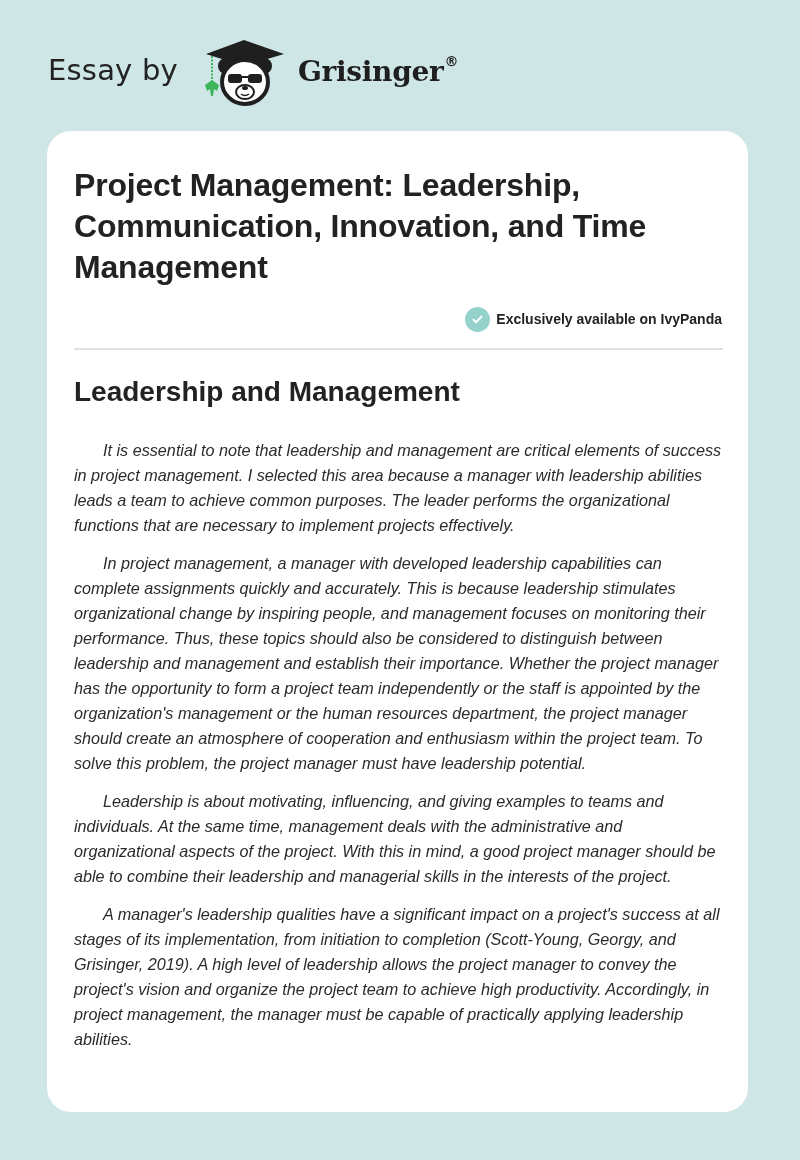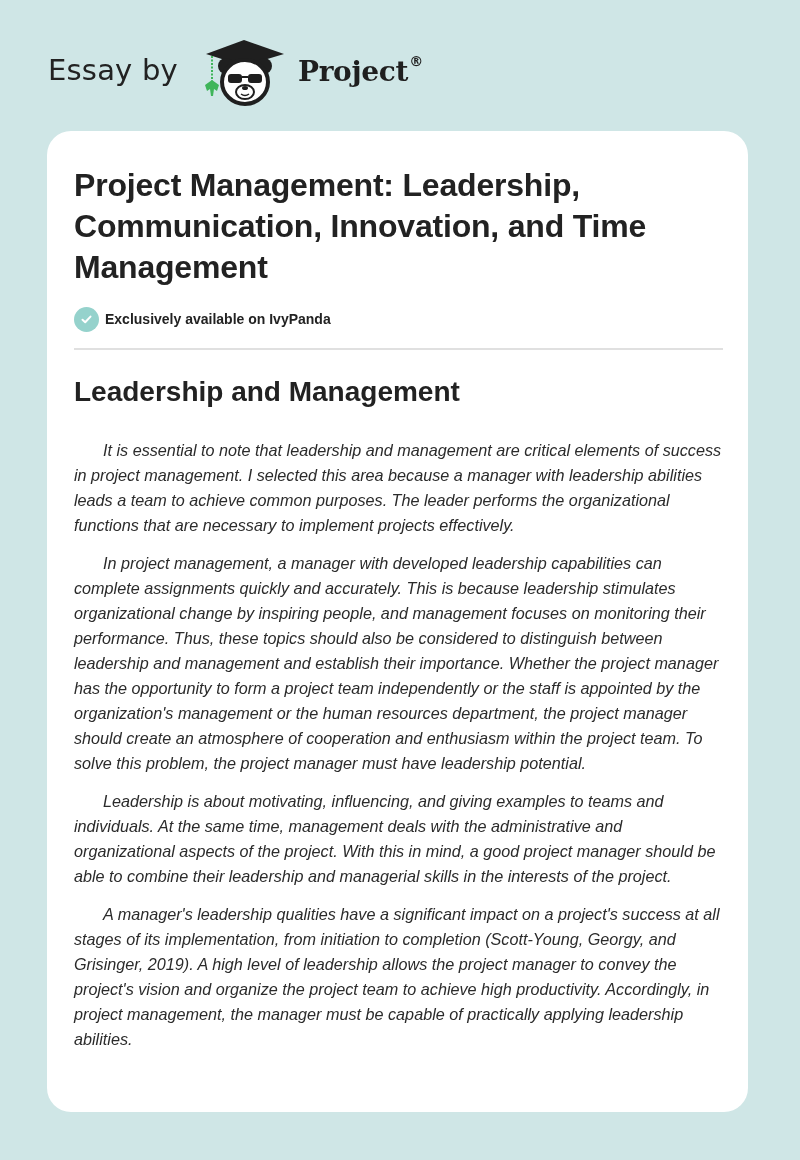--- a/index.html
+++ b/index.html
@@ -68,20 +68,21 @@
       font-size: 32px;
       line-height: 41px;
       color: #222;
       letter-spacing: -0.2px;
       margin-bottom: 18px;
     }
     .badge {
       display: flex;
       align-items: center;
       height: 26px;
+      justify-content: flex-end;
     }
     .badge-icon {
       width: 25px;
       height: 25px;
       border-radius: 50%;
       background: #95d2cc;
       display: flex;
       align-items: center;
       justify-content: center;
       margin-right: 6px;
@@ -136,21 +137,21 @@
 
       <rect x="30" y="38" width="14" height="9" rx="3" fill="#1f1f1f"></rect>
       <rect x="50" y="38" width="14" height="9" rx="3" fill="#1f1f1f"></rect>
       <line x1="44" y1="41" x2="50" y2="41" stroke="#1f1f1f" stroke-width="2"></line>
 
       <ellipse cx="47" cy="56" rx="9" ry="7" fill="#ffffff" stroke="#1f1f1f" stroke-width="2"></ellipse>
       <ellipse cx="47" cy="52" rx="3" ry="2" fill="#1f1f1f"></ellipse>
       <path d="M43,58 Q47,61 51,58" stroke="#1f1f1f" stroke-width="1.5" fill="none"></path>
     </svg>
   </span>
-  <span class="brand-name"><span>Project</span><span class="brand-reg">®</span></span>
+  <span class="brand-name"><span>Grisinger</span><span class="brand-reg">®</span></span>
 </header>
 
 <main class="card">
   <h1 class="essay-title">Project Management: Leadership, Communication, Innovation, and Time Management</h1>
 
   <div class="badge">
     <span class="badge-icon">
       <svg width="13" height="13" viewBox="0 0 13 13" xmlns="http://www.w3.org/2000/svg">
         <path d="M2.5,6.8 L5.2,9.3 L10.5,3.6" stroke="#ffffff" stroke-width="2" fill="none" stroke-linecap="round" stroke-linejoin="round"></path>
       </svg>

